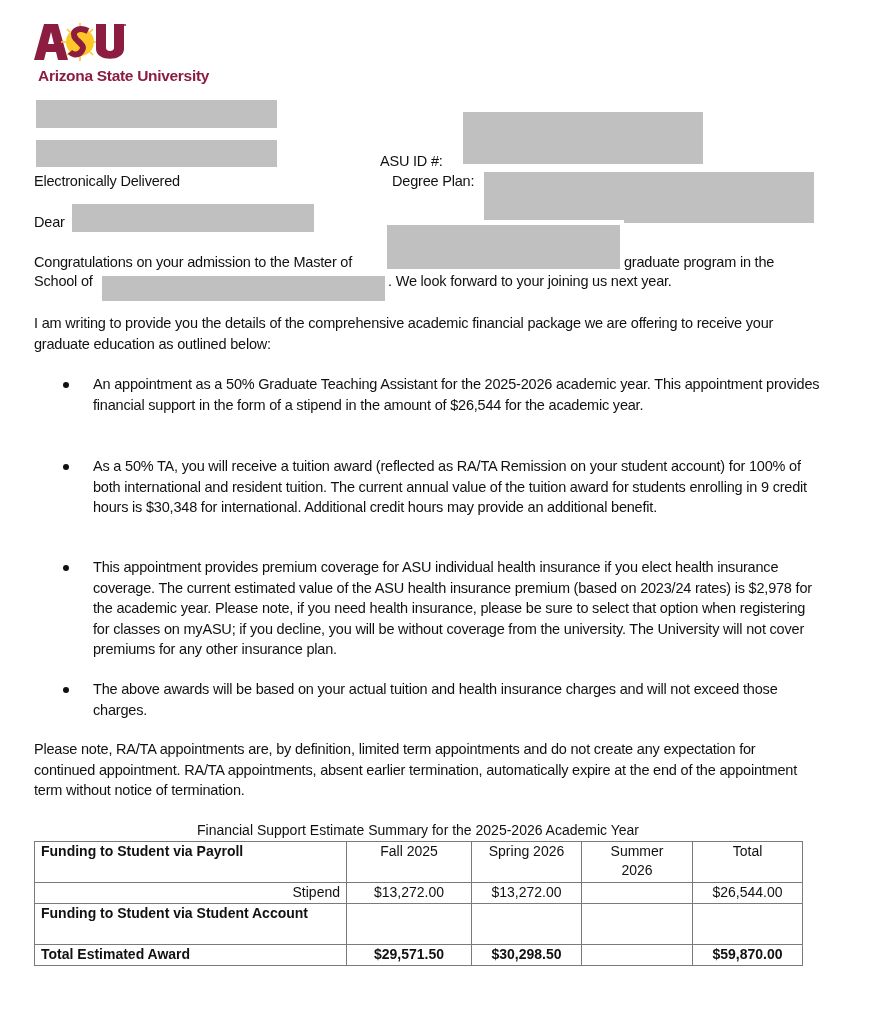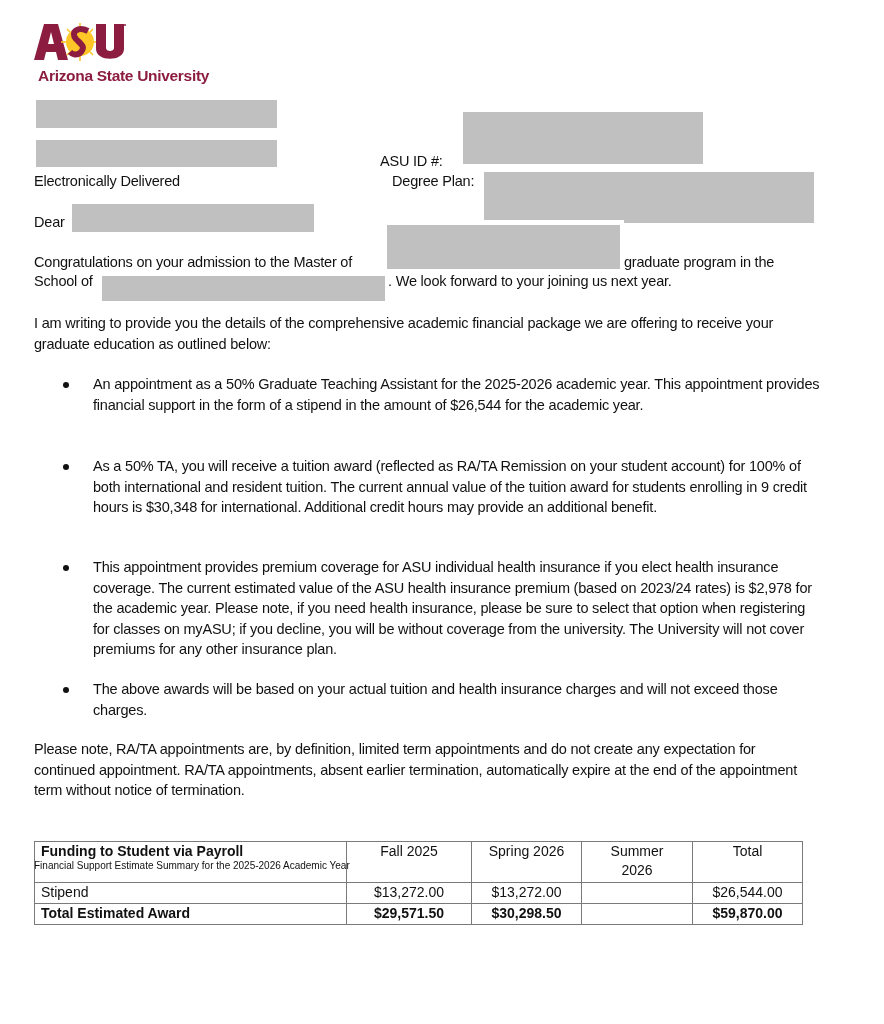--- a/index.html
+++ b/index.html
@@ -16,24 +16,24 @@
   .logo-mark { position: absolute; left: 34px; top: 22px; width: 92px; height: 40px; }
   .logo-name { position: absolute; left: 38px; top: 67px; font-weight: bold; font-size: 15.5px; color: #8c1d40; letter-spacing: -0.3px; white-space: nowrap; }
 
   .para { position: absolute; left: 34px; width: 790px; line-height: 20.5px; letter-spacing: -0.2px; }
   .bullets { position: absolute; left: 0; top: 372px; width: 884px; }
   .bullet { position: absolute; left: 0; width: 884px; }
   .bullet .dot { position: absolute; left: 63px; top: 8px; width: 6px; height: 6px; border-radius: 50%; background: #111; }
   .bullet .btxt { position: absolute; left: 93px; width: 730px; line-height: 20.5px; letter-spacing: -0.2px; }
 
   
-  .tbl-caption { position: absolute; left: 34px; width: 768px; top: 820px; text-align: left; font-size: 10px; line-height: 20px; margin-top: 36px; }
+  .tbl-caption { position: absolute; left: 34px; width: 768px; top: 820px; text-align: center; font-size: 14px; line-height: 20px; }
   table.fin { position: absolute; left: 34px; top: 841px; border-collapse: collapse; font-size: 14px; table-layout: fixed; }
   table.fin td { border: 1px solid #7a7a7a; padding: 0 6px; height: 20px; line-height: 19px; vertical-align: top; }
-  table.fin td.lbl-right { text-align: left; }
+  table.fin td.lbl-right { text-align: right; }
   table.fin td.num { text-align: center; }
   table.fin .b { font-weight: bold; }
   table.fin tr.tall td { height: 40px; }
 </style>
 </head>
 <body>
 
 <div>
   <svg class="logo-mark" viewBox="0 0 92 40">
 
@@ -121,20 +121,27 @@
     <td class="num" style="padding:0 20px;"><span>Summer 2026</span></td>
     <td class="num">Total</td>
   </tr>
   <tr>
     <td class="lbl-right">Stipend</td>
     <td class="num">$13,272.00</td>
     <td class="num">$13,272.00</td>
     <td class="num"></td>
     <td class="num">$26,544.00</td>
   </tr>
+  <tr class="tall">
+    <td class="b">Funding to Student via Student Account</td>
+    <td></td>
+    <td></td>
+    <td></td>
+    <td></td>
+  </tr>
   <tr>
     <td class="b">Total Estimated Award</td>
     <td class="num b">$29,571.50</td>
     <td class="num b">$30,298.50</td>
     <td class="num b"></td>
     <td class="num b">$59,870.00</td>
   </tr>
 </tbody>
   </table>
 

